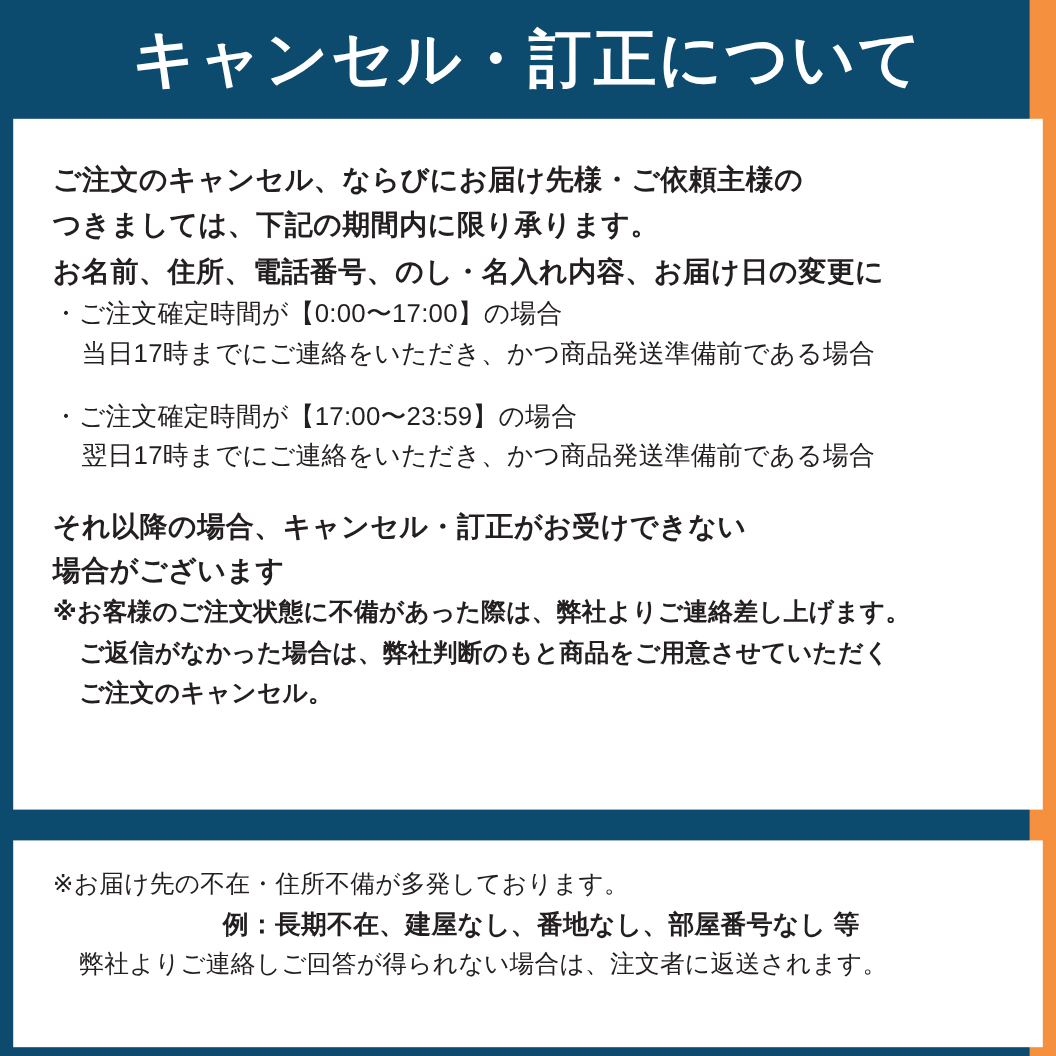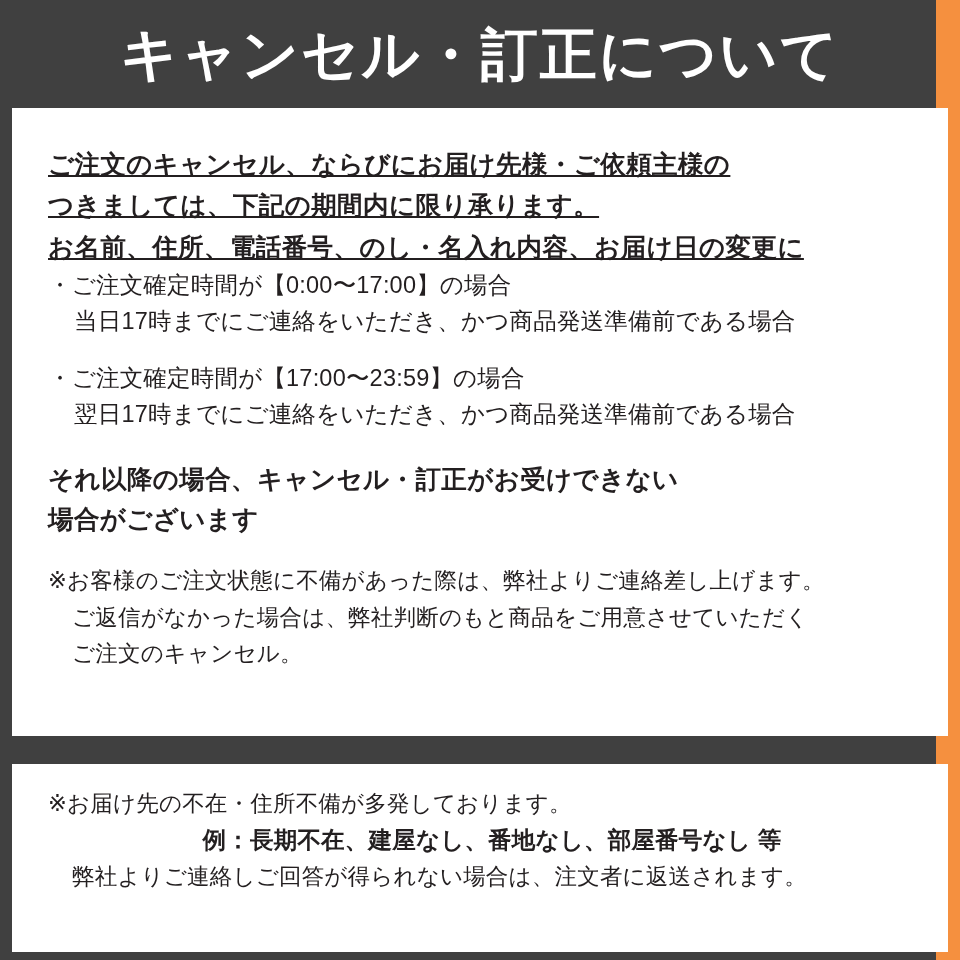--- a/index.html
+++ b/index.html
@@ -10,21 +10,21 @@
     width: 960px;
     height: 960px;
     background: #f5903f;
     font-family: "Liberation Sans", "DejaVu Sans", sans-serif;
     overflow: hidden;
   }
   .page {
     position: relative;
     width: 936px;
     height: 960px;
-    background: #404040;
+    background: #0c4a6e;
     box-sizing: border-box;
   }
   
   .header {
     position: absolute;
     left: 0;
     top: 0;
     width: 960px;
     height: 108px;
     display: flex;
@@ -66,21 +66,20 @@
   }
 
   .lead {
     margin: 0;
     padding-top: 36px;
     color: #231f20;
     font-size: 25.5px;
     font-weight: bold;
     line-height: 1.62;
     letter-spacing: 0.4px;
-    text-decoration: underline;
   }
 
   .bullet-block {
   }
   .bullet-line {
     color: #231f20;
     font-size: 23.5px;
     line-height: 1.52;
     letter-spacing: 0.2px;
     white-space: nowrap;
@@ -95,21 +94,21 @@
   .strong-note {
     margin-top: 26px;
     color: #231f20;
     font-size: 25.5px;
     font-weight: bold;
     line-height: 1.58;
     letter-spacing: 0.4px;
   }
 
   .fineprint {
-    margin-top: 24px;
+    font-weight: bold;
   }
   .fineprint .fp-line {
     color: #231f20;
     font-size: 22.5px;
     line-height: 1.62;
     letter-spacing: 0.2px;
     white-space: nowrap;
   }
   .fineprint .fp-line.indent {
     padding-left: 24px;

